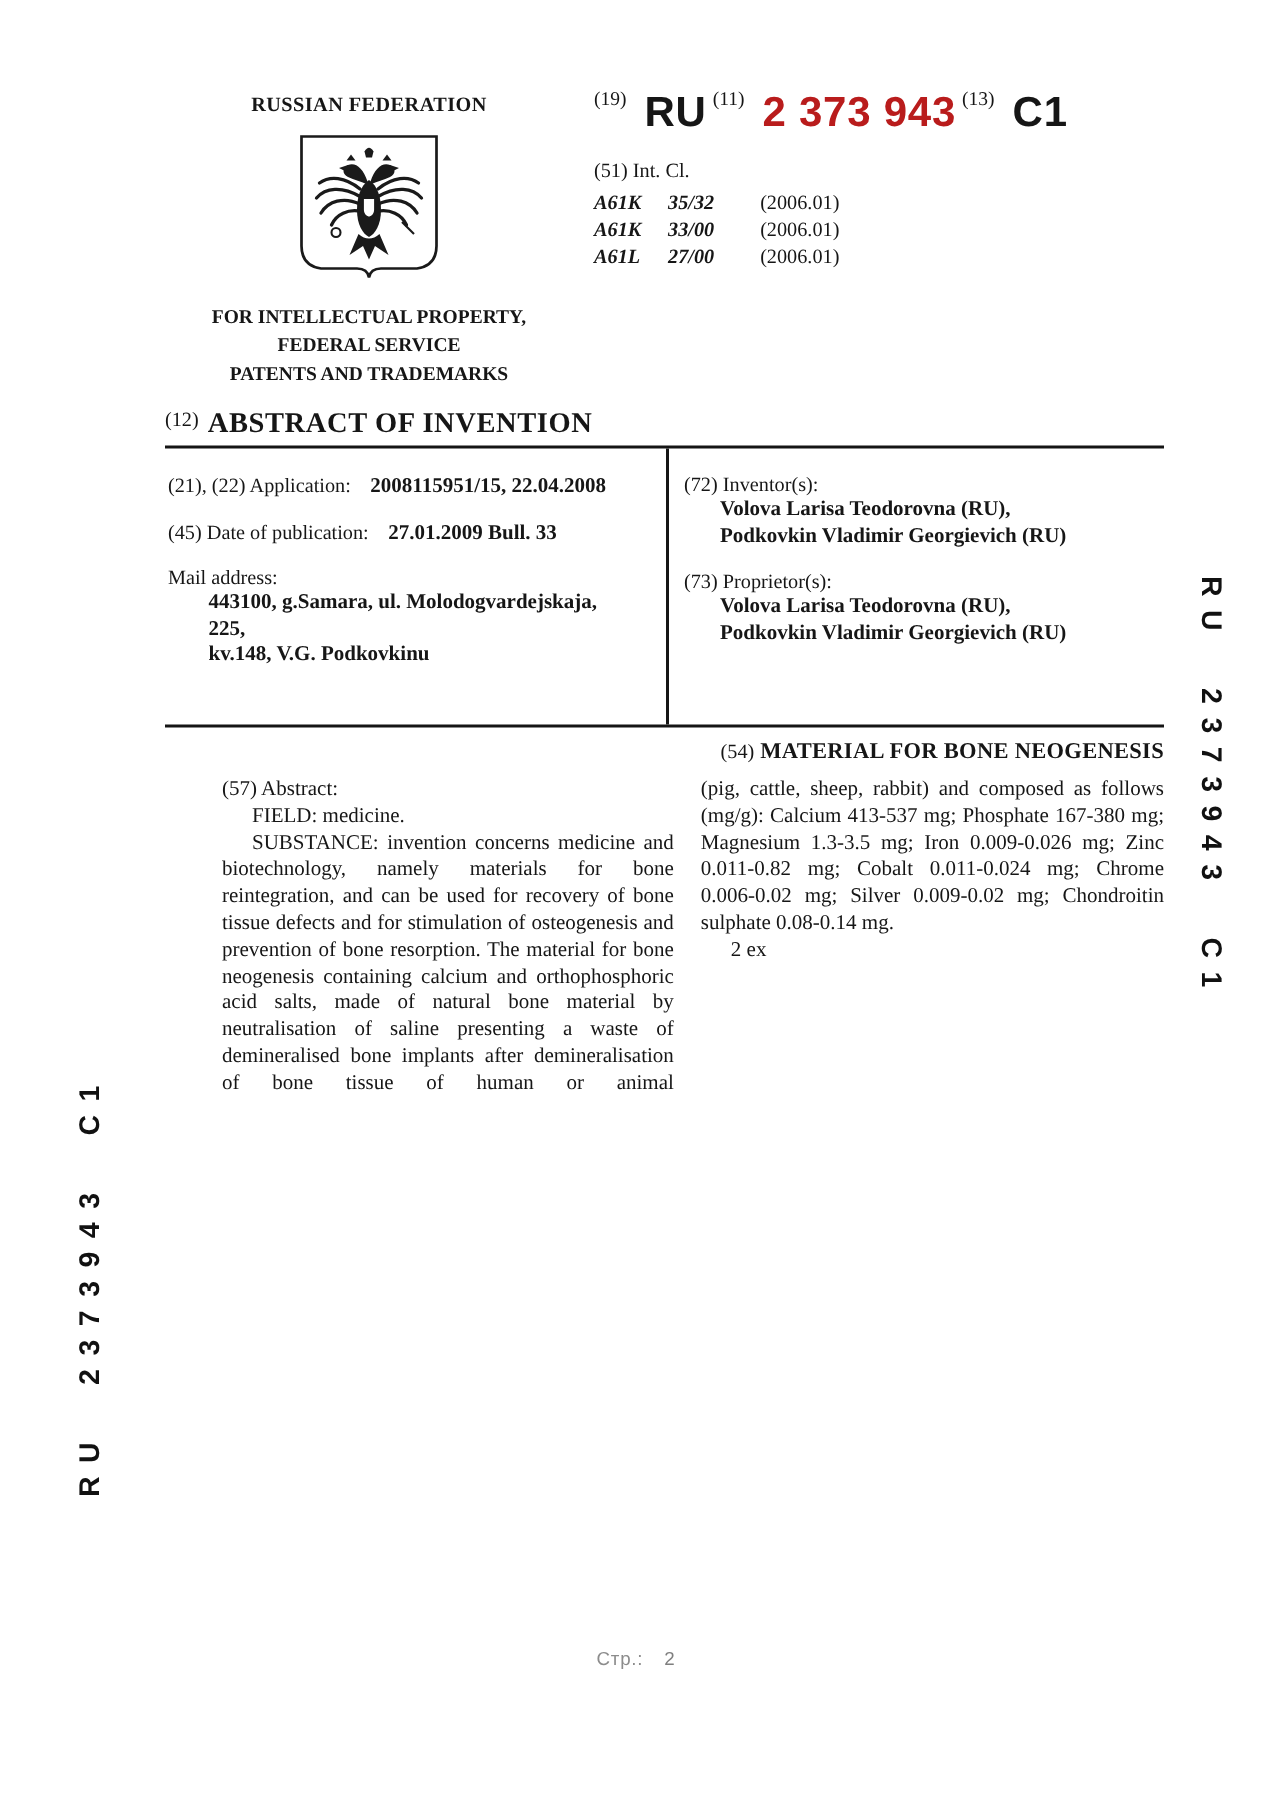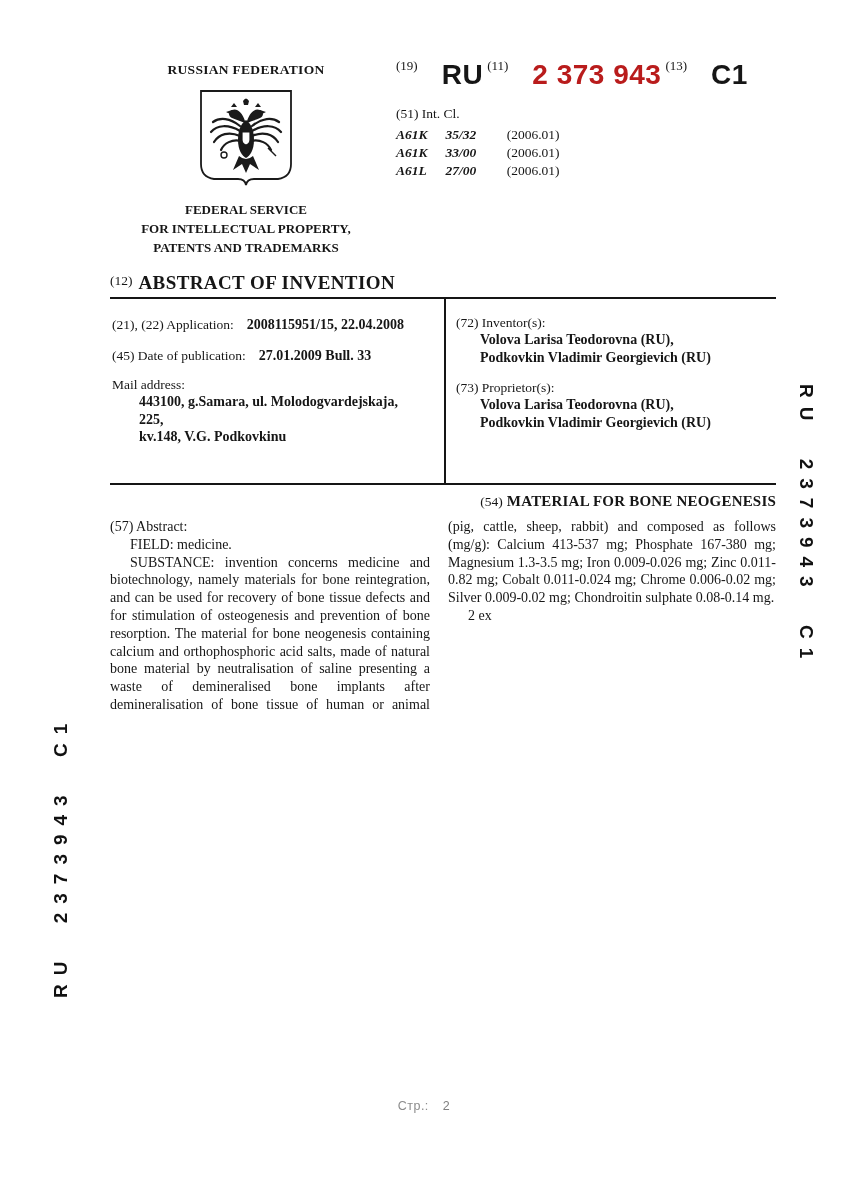--- a/index.html
+++ b/index.html
@@ -12,21 +12,21 @@
   
   .header-left { position:absolute; left:108px; top:62px; width:276px; text-align:center; }
   .country { font-size:13.5px; font-weight:bold; letter-spacing:0.3px; }
   .coat { margin-top:10px; width:96px; height:100px; display:inline-block; }
   .office { margin-top:8px; font-size:13px; font-weight:bold; line-height:19px; }
   
   .header-right { position:absolute; left:396px; top:58px; width:380px; }
   .pub-row { white-space:nowrap; height:40px; }
   .paren { font-size:13px; font-family:"Liberation Serif", serif; vertical-align:14px; }
   .big { font-family:"Liberation Sans", sans-serif; font-weight:bold; font-size:28px; vertical-align:0; letter-spacing:0.5px; }
-  .big.spaced { margin-left:20px; }
+  .big.spaced { margin-left:8px; }
   .teal { color:#b91c1c; }
   .intcl-label { margin-top:8px; font-size:13.5px; }
   .intcl { margin-top:4px; font-size:13.5px; line-height:18px; }
   .intcl-row { white-space:nowrap; }
   .cc { font-weight:bold; font-style:italic; display:inline-block; }
   .cc.code { width:46px; }
   .cc.sub  { width:52px; }
   .yr { display:inline-block; margin-left:6px; }
   
   .doc-type { position:absolute; left:110px; top:272px; width:666px; }
@@ -43,21 +43,21 @@
   .b-label { font-size:13.5px; }
   .b-val { font-size:14px; font-weight:bold; }
   .inline-gap { margin-left:9px; }
   .b-indent { padding-left:27px; line-height:17.5px; }
   .names { padding-left:24px; line-height:18px; }
   
   .title54 { position:absolute; left:110px; top:492px; width:666px;text-align:right; }
   .title54 .num { font-size:13.5px; }
   .title54 .t { font-size:15px; font-weight:bold; margin-left:4px; letter-spacing:0.2px; }
   .abstract { position:absolute; left:110px; top:518px; width:666px; display:flex; }
-  .col-l { width:320px; }
+  .col-l { width:320px;margin-left:38px; }
   .col-r { width:328px; margin-left:18px; }
   .abs-label { font-size:14px; line-height:17.8px; }
   .para { font-size:14px; line-height:17.8px; text-align:justify; text-indent:20px; }
   .para.flow { text-align-last:justify; }
   .para.noindent { text-indent:0; }
   .examples { font-size:14px; line-height:17.8px; text-indent:20px; }
   
   .side {
     position:absolute; font-family:"Liberation Sans", sans-serif; font-weight:bold;
     font-size:19px; letter-spacing:9px; word-spacing:15px; color:#111; white-space:nowrap;
@@ -101,22 +101,22 @@
         <path d="M54,48 C65,43 75,46 80,54"></path>
         <path d="M53,53 C62,51 70,55 73,62"></path>
       </g>
       <g stroke="#1a1a1a" stroke-width="1.4" fill="none">
         <circle cx="26" cy="67" r="3"></circle>
         <path d="M70,60 l8,8"></path>
       </g>
       <path d="M44,44 h8 v8 q0,4 -4,5 q-4,-1 -4,-5 Z" fill="#fff" stroke="#1a1a1a" stroke-width="1.2"></path>
     </svg>
     <div class="office">
+      <div>FOR INTELLECTUAL PROPERTY,</div>
       <div>FEDERAL SERVICE</div>
-      <div>FOR INTELLECTUAL PROPERTY,</div>
       <div>PATENTS AND TRADEMARKS</div>
     </div>
   </div>
 
   <div class="header-right">
     <div class="pub-row">
       <span class="paren">(19)</span>
       <span class="big spaced">RU</span>
       <span class="paren">(11)</span>
       <span class="big spaced teal">2 373 943</span>

